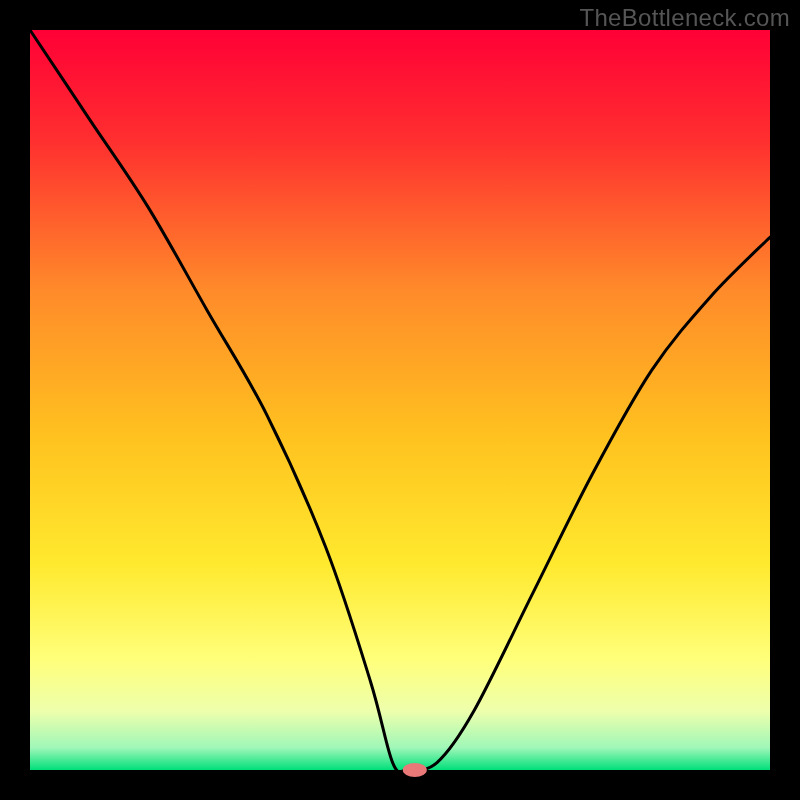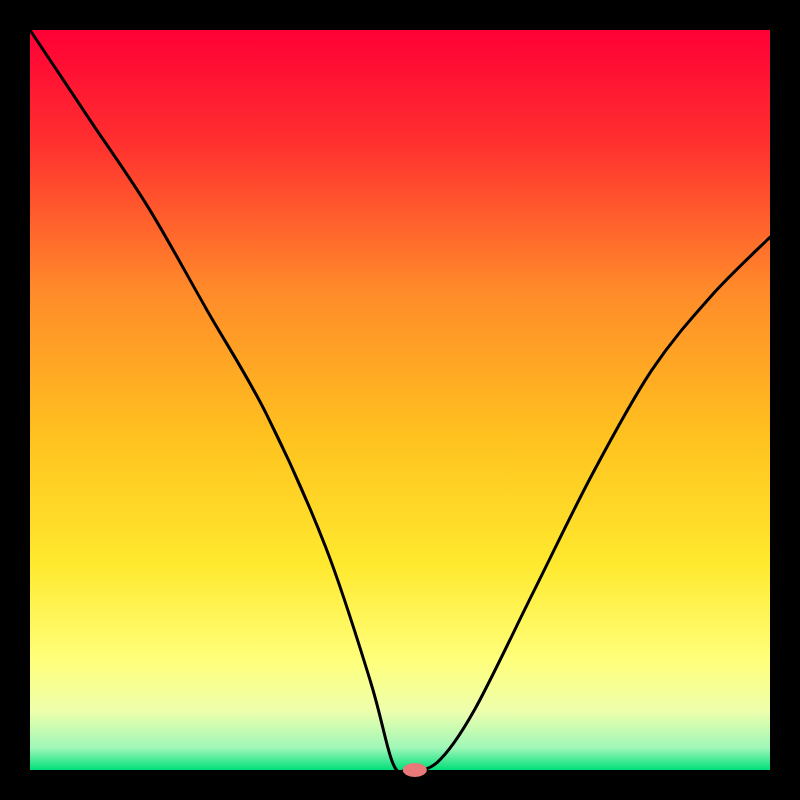--- a/index.html
+++ b/index.html
@@ -28,20 +28,21 @@
   }
   svg {
     display: block;
   }
 </style>
 </head>
 <body>
 
 <div class="chart-wrap">
 
+  <div class="watermark">TheBottleneck.com</div>
 
   <svg id="chart-svg" width="800" height="800" viewBox="0 0 800 800">
     <defs>
       <linearGradient id="bg-grad" x1="0" y1="0" x2="0" y2="1">
         <stop offset="0%" stop-color="#ff0036"></stop>
         <stop offset="15%" stop-color="#ff2f2f"></stop>
         <stop offset="35%" stop-color="#ff8a2a"></stop>
         <stop offset="55%" stop-color="#ffc21f"></stop>
         <stop offset="72%" stop-color="#ffe92e"></stop>
         <stop offset="85%" stop-color="#ffff7a"></stop>

